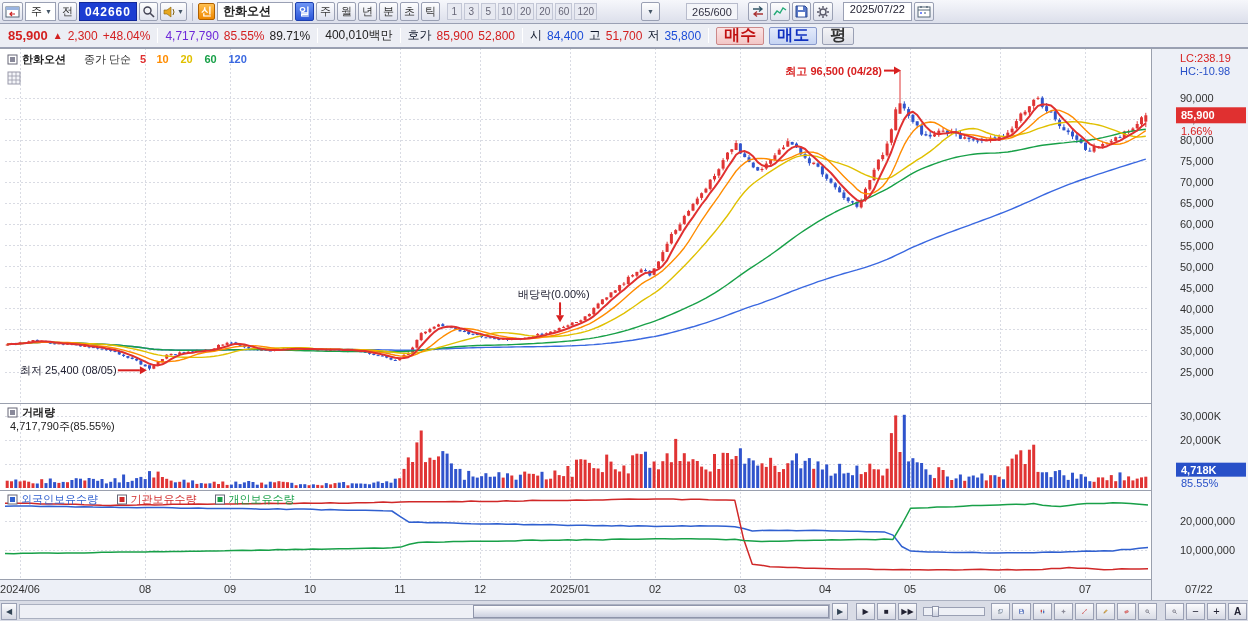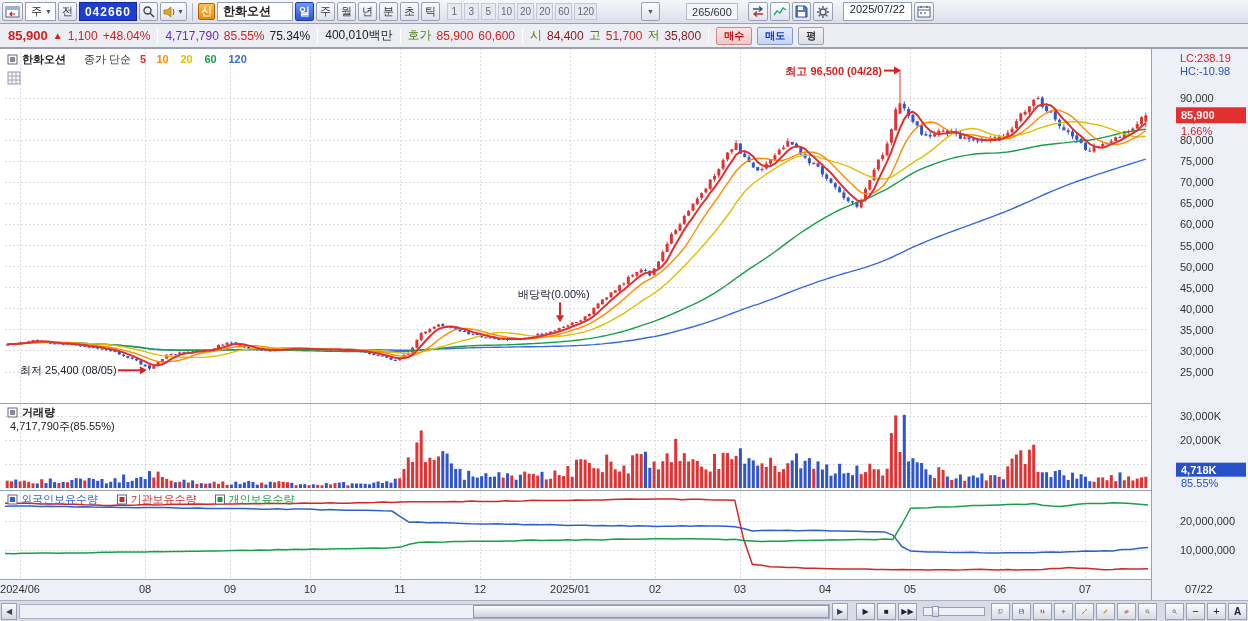--- a/index.html
+++ b/index.html
@@ -26,25 +26,25 @@
        background:linear-gradient(#ffc050,#f08800);border:1px solid #b06000;color:#fff;font-weight:bold;border-radius:2px;}
   .namebox{height:19px;min-width:76px;display:inline-flex;align-items:center;background:#fff;
        border:1px solid #9aa0b4;padding:0 5px;font-weight:bold;font-size:12px;}
   .countbox{height:17px;display:inline-flex;align-items:center;background:#f4f5f9;border:1px solid #b8bccc;padding:0 5px;color:#334;}
   .datebox{height:19px;display:inline-flex;align-items:flex-start;background:#fff;border:1px solid #9aa0b4;padding:0 6px;color:#223;}
   .vsep{width:1px;height:18px;background:#b4b8c8;margin:0 3px;}
 
   
   .tb2{height:24px;flex:0 0 24px;display:flex;align-items:center;gap:5px;padding:0 8px;
        background:#eceef4;border-bottom:1px solid #9aa0b4;font-size:12px;}
-  .red{color:#d32020;} .blue{color:#7f1d1d;} .dim{color:#4d7c0f;}
+  .red{color:#d32020;} .blue{color:#1d4ed8;} .dim{color:#0f172a;}
   .pricemain{font-size:13px;font-weight:bold;color:#d32020;}
   .tri{font-size:10px;}
   .qsep{width:1px;height:15px;background:#c6cad8;border-right:1px solid #fff;margin:0 2px;}
-  .tbtn{height:18px;padding:0 7px;display:inline-flex;align-items:center;border-radius:2px;font-weight:bold;cursor:pointer;font-size:10px;}
+  .tbtn{height:18px;padding:0 7px;display:inline-flex;align-items:center;border-radius:2px;font-weight:bold;cursor:pointer;font-size:16px;}
   .tbtn.buy{background:linear-gradient(#fbe3e3,#f3c6c6);border:1px solid #cc8888;color:#c01010;}
   .tbtn.sell{background:linear-gradient(#e3eafb,#c6d4f3);border:1px solid #8899cc;color:#1030c0;}
   .tbtn.avg{background:linear-gradient(#f4f4f6,#dddfe8);border:1px solid #9aa0b4;color:#333;}
 
   
   .chartwrap{flex:1;position:relative;background:#fff;}
   #chart-svg{display:block;}
   #chart-svg text{font-family:"Liberation Sans","DejaVu Sans",sans-serif;}
 
   
@@ -160,32 +160,32 @@
           <line x1="10" y1="1" x2="10" y2="3" stroke="#567" stroke-width="1.4"></line>
           <rect x="3" y="7" width="2" height="2" fill="#78f"></rect>
           <rect x="7" y="7" width="2" height="2" fill="#9ab"></rect>
         </svg>
     </button>
   </div>
 
   <div class="tb2">
     <span class="pricemain">85,900</span>
     <span class="red tri">▲</span>
-    <span class="red">1,100</span>
+    <span class="red">2,300</span>
     <span class="red">+48.04%</span>
     <span class="qsep"></span>
     <span class="dim" style="color:#6d28d9">4,717,790</span>
     <span class="red">85.55%</span>
-    <span>75.34%</span>
+    <span>89.71%</span>
     <span class="qsep"></span>
     <span>400,010백만</span>
     <span class="qsep"></span>
     <span class="dim">호가</span>
     <span class="red">85,900</span>
-    <span class="red">60,600</span>
+    <span class="red">52,800</span>
     <span class="qsep"></span>
     <span class="dim">시</span>
     <span class="blue">84,400</span>
     <span class="dim">고</span>
     <span class="red">51,700</span>
     <span class="dim">저</span>
     <span class="blue">35,800</span>
     <span class="qsep"></span>
     <button class="tbtn buy">매수</button>
     <button class="tbtn sell">매도</button>

